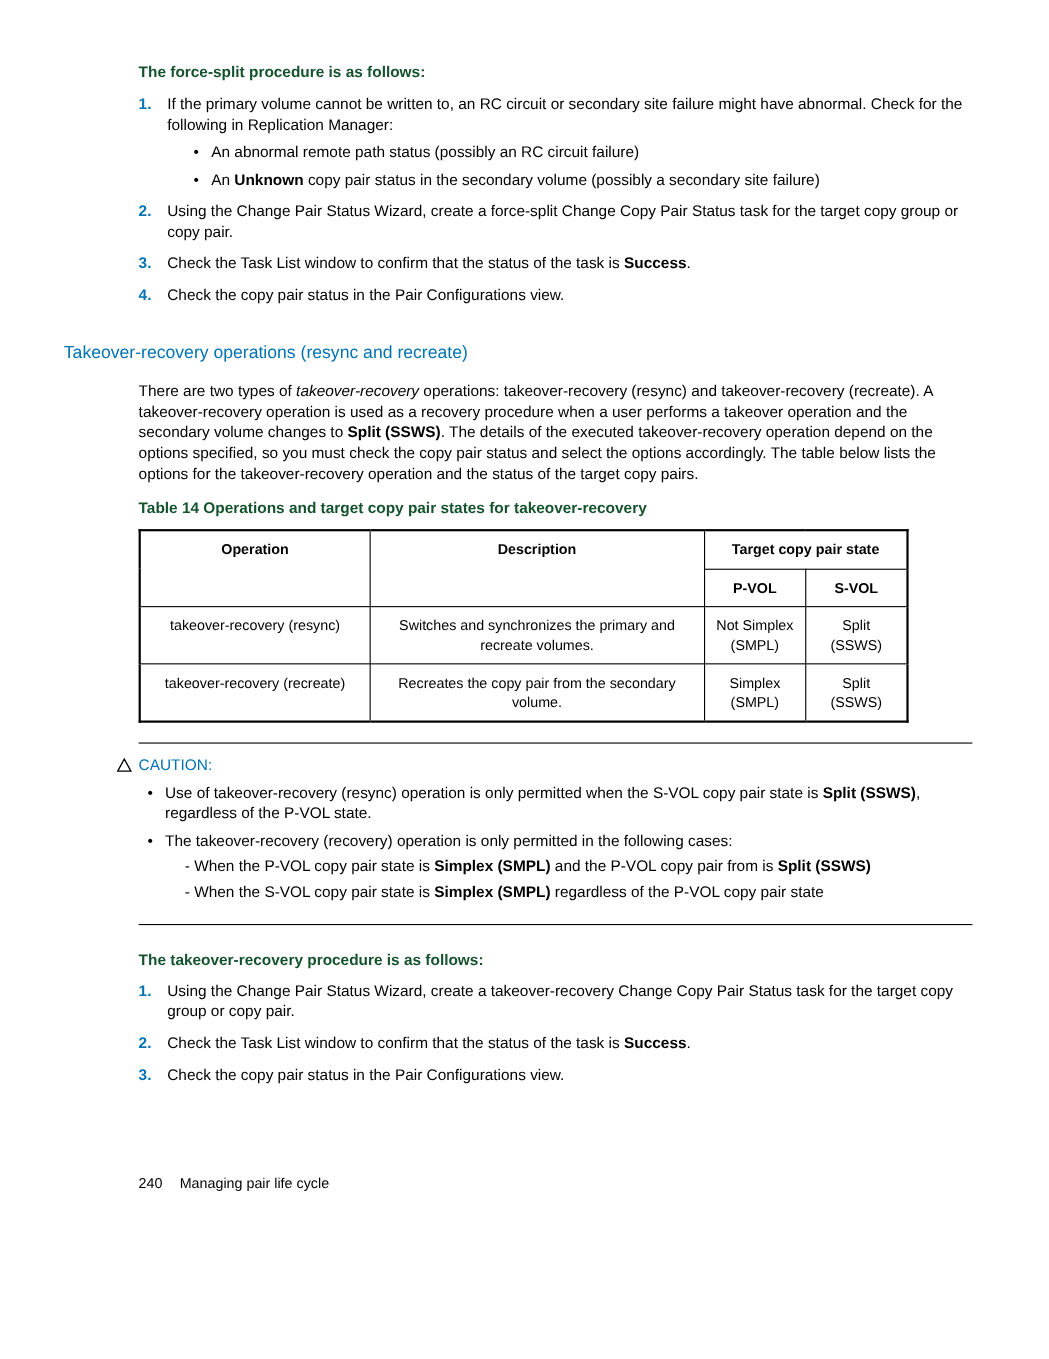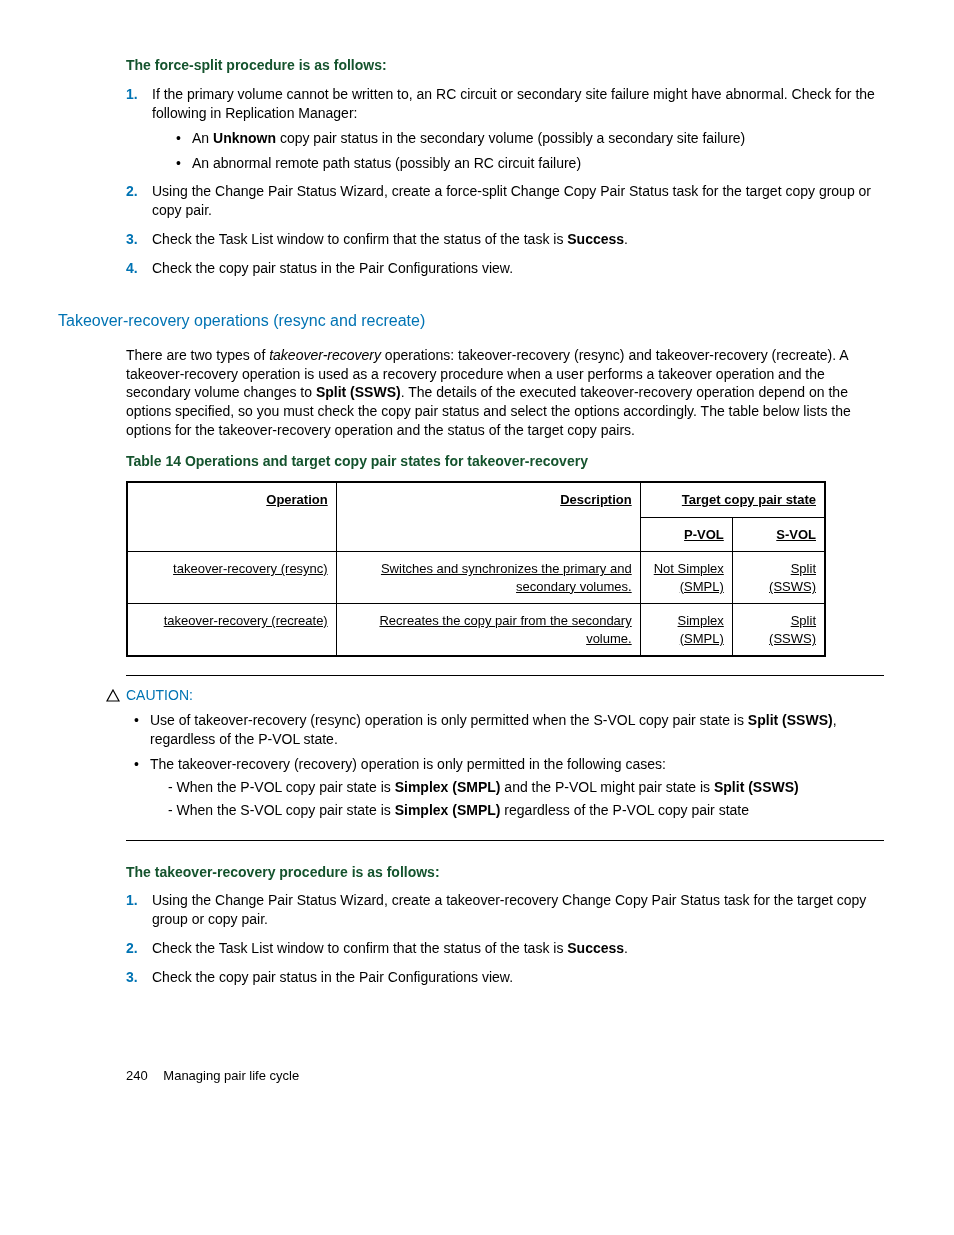--- a/index.html
+++ b/index.html
@@ -69,24 +69,23 @@
     border-collapse: collapse;
     width: 700px;
     margin-left: 56px;
     margin-top: 8px;
     margin-bottom: 18px;
     font-size: 13px;
   }
   table.data-table td, table.data-table th {
     border: 1px solid #000;
     padding: 8px 8px;
-    text-align: right;
+    text-align: center;
     vertical-align: top;
     font-weight: normal;
-    text-decoration: underline;
   }
   table.data-table .outer-top { border-top: 2px solid #000; }
   table.data-table .outer-bottom { border-bottom: 2px solid #000; }
   table.data-table .outer-left { border-left: 2px solid #000; }
   table.data-table .outer-right { border-right: 2px solid #000; }
   table.data-table .th { font-weight: bold; }
   .caution-block {
     margin-left: 56px;
     border-top: 1px solid #000;
     border-bottom: 1px solid #000;
@@ -125,24 +124,24 @@
 
 <div class="indent-block">
   <div class="blue-bold">The force-split procedure is as follows:</div>
 </div>
 
 <ol class="numbered">
   <li>
     <span class="num">1.</span>
     <span>If the primary volume cannot be written to, an RC circuit or secondary site failure might have abnormal. Check for the following in Replication Manager:</span>
     <ul class="bullets">
+      <li><span>An abnormal remote path status (possibly an RC circuit failure)</span></li>
       <li>
         <span>An </span><span class="bold">Unknown</span><span> copy pair status in the secondary volume (possibly a secondary site failure)</span>
       </li>
-      <li><span>An abnormal remote path status (possibly an RC circuit failure)</span></li>
     </ul>
   </li>
   <li>
     <span class="num">2.</span>
     <span>Using the Change Pair Status Wizard, create a force-split Change Copy Pair Status task for the target copy group or copy pair.</span>
   </li>
   <li>
     <span class="num">3.</span>
     <span>Check the Task List window to confirm that the status of the task is </span><span class="bold">Success</span><span>.</span>
   </li>
@@ -167,21 +166,21 @@
     <td rowspan="2" class="th outer-top outer-left" style="width:180px;">Operation</td>
     <td rowspan="2" class="th outer-top" style="width:270px;">Description</td>
     <td colspan="2" class="th outer-top outer-right">Target copy pair state</td>
   </tr>
   <tr>
     <td class="th" style="width:70px;">P-VOL</td>
     <td class="th outer-right" style="width:70px;">S-VOL</td>
   </tr>
   <tr>
     <td class="outer-left">takeover-recovery (resync)</td>
-    <td>Switches and synchronizes the primary and secondary volumes.</td>
+    <td>Switches and synchronizes the primary and recreate volumes.</td>
     <td>Not Simplex (SMPL)</td>
     <td class="outer-right">Split (SSWS)</td>
   </tr>
   <tr>
     <td class="outer-left outer-bottom">takeover-recovery (recreate)</td>
     <td class="outer-bottom">Recreates the copy pair from the secondary volume.</td>
     <td class="outer-bottom">Simplex (SMPL)</td>
     <td class="outer-right outer-bottom">Split (SSWS)</td>
   </tr>
 </tbody>
@@ -197,21 +196,21 @@
     <span>CAUTION:</span>
   </div>
   <ul class="bullets" style="margin-left:8px;">
     <li>
       <span>Use of takeover-recovery (resync) operation is only permitted when the S-VOL copy pair state is </span><span class="bold">Split (SSWS)</span><span>, regardless of the P-VOL state.</span>
     </li>
     <li>
       <span>The takeover-recovery (recovery) operation is only permitted in the following cases:</span>
       <div class="sub-dash-list">
         <div>
-          <span>- When the P-VOL copy pair state is </span><span class="bold">Simplex (SMPL)</span><span> and the P-VOL might pair state is </span><span class="bold">Split (SSWS)</span>
+          <span>- When the P-VOL copy pair state is </span><span class="bold">Simplex (SMPL)</span><span> and the P-VOL copy pair from is </span><span class="bold">Split (SSWS)</span>
         </div>
         <div>
           <span>- When the S-VOL copy pair state is </span><span class="bold">Simplex (SMPL)</span><span> regardless of the P-VOL copy pair state</span>
         </div>
       </div>
     </li>
   </ul>
 </div>
 
 <div class="indent-block">

